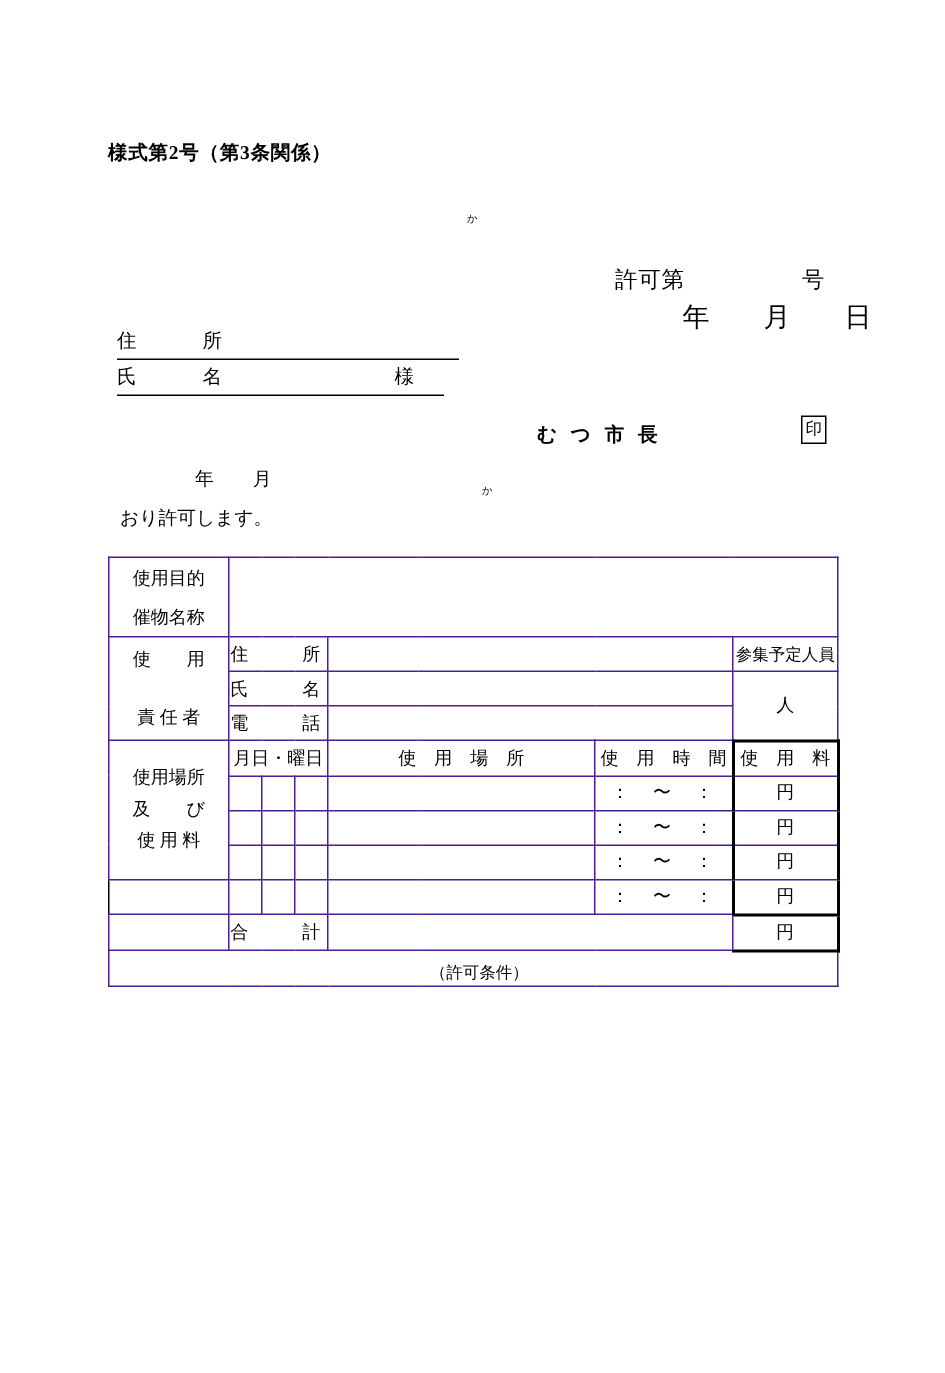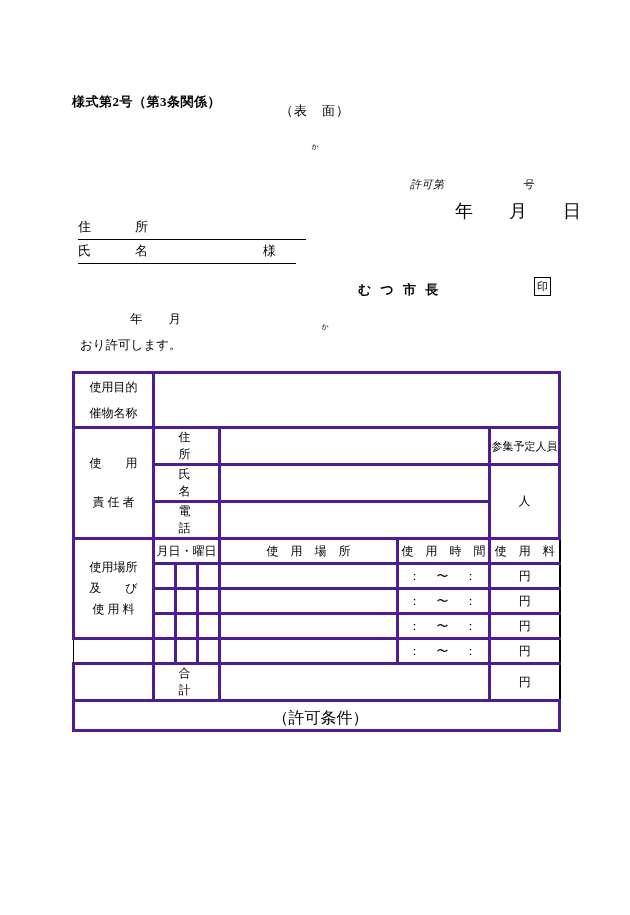--- a/index.html
+++ b/index.html
@@ -54,23 +54,22 @@
     left: 50%;
     transform: translateX(-50%);
     font-size: 7px;
     letter-spacing: 0;
     white-space: nowrap;
   }
   .permit-no {
     position: absolute;
     left: 410px;
     top: 177px;
-    font-size: 11px;
+    font-size: 15px;
     letter-spacing: 0.5px;
-    font-style: italic;
   }
   .permit-no .gap {
     display: inline-block;
     width: 78px;
   }
   .date-line {
     position: absolute;
     left: 455px;
     top: 199px;
     font-size: 18px;
@@ -140,21 +139,21 @@
   table.form {
     position: absolute;
     left: 72px;
     top: 371px;
     width: 486px;
     border-collapse: collapse;
     font-size: 12px;
     table-layout: fixed;
   }
   table.form td {
-    border: 3px solid #4c1d95;
+    border: 1px solid #4c1d95;
     padding: 0;
     vertical-align: middle;
     text-align: center;
     height: 22px;
   }
   .cell-pad {
     padding: 2px 6px;
   }
   .sp4 { letter-spacing: 4px; }
   .two-line {
@@ -166,21 +165,21 @@
   .purpose-label {
     height: 90px;
   }
   .cond-cell {
     height: 110px;
     text-align: left;
     vertical-align: top;
   }
   .cond-cell .inner {
     padding: 6px 0 0 8px;
-    font-size: 16px;
+    font-size: 11px;
   }
   .total-row td.sum-amt {
     border-top: 2px solid #000;
     border-bottom: 2px solid #000;
     border-right: 2px solid #000;
   }
   .fee-col-head {
     border-left: 2px solid #000 !important;
     border-top: 2px solid #000 !important;
     border-right: 2px solid #000 !important;
@@ -202,21 +201,20 @@
     padding-bottom: 2px;
   }
 </style>
 </head>
 <body>
 
 <div class="page">
 
   <div class="form-no">様式第2号（第3条関係）</div>
 
-  <div class="face-label">（表　面）</div>
 
   <div class="doc-title">
     <span class="ruby-wrap">
       <span class="ruby">か</span>
     </span>
   </div>
 
   <div class="permit-no">
     <span>許可第</span><span class="gap"></span><span>号</span>
   </div>

